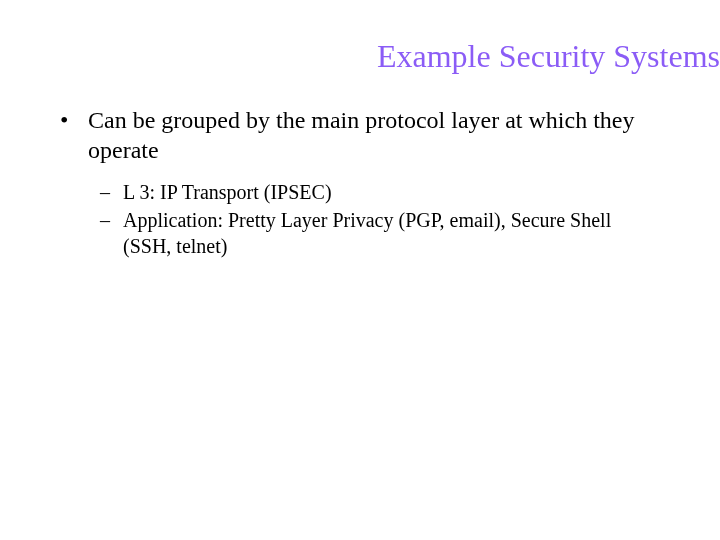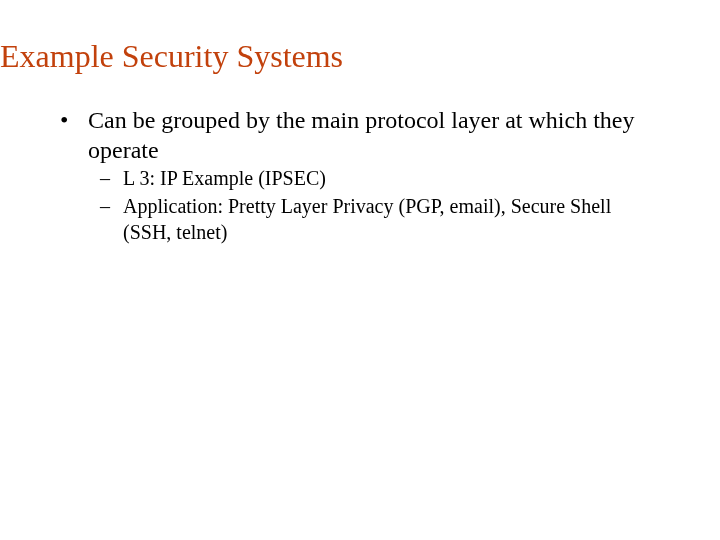--- a/index.html
+++ b/index.html
@@ -12,35 +12,35 @@
     color: #000000;
     position: relative;
   }
   .slide {
     width: 720px;
     height: 540px;
     position: relative;
     box-sizing: border-box;
   }
   .title {
-    text-align: left;
+    text-align: right;
     font-size: 32px;
-    color: #c2410c;
+    color: #8b5cf6;
     margin-top: 38px;
     margin-bottom: 30px;
     font-weight: normal;
   }
   .body {
     padding: 0 60px 0 60px;
   }
   .level1 {
     font-size: 24px;
     color: #000000;
     line-height: 1.25;
-    margin-bottom: 0;
+    margin-bottom: 14px;
   }
   .level1 .bullet {
     display: inline-block;
     width: 22px;
     vertical-align: top;
   }
   .level1 .text {
     display: inline-block;
     width: calc(100% - 30px);
     vertical-align: top;
@@ -77,21 +77,21 @@
   <div class="title">Example Security Systems</div>
 
   <div class="body">
     <div class="level1">
       <span class="bullet">•</span>
       <span class="text">Can be grouped by the main protocol layer at which they operate</span>
     </div>
 
     <div class="level2">
       <span class="dash">–</span>
-      <span class="text">L 3: IP Example (IPSEC)</span>
+      <span class="text">L 3: IP Transport (IPSEC)</span>
     </div>
     <div class="level2">
       <span class="dash">–</span>
       <span class="text">Application: Pretty Layer Privacy (PGP, email), Secure Shell (SSH, telnet)</span>
     </div>
   </div>
 
   <div class="page-number">23</div>
 </div>
 

